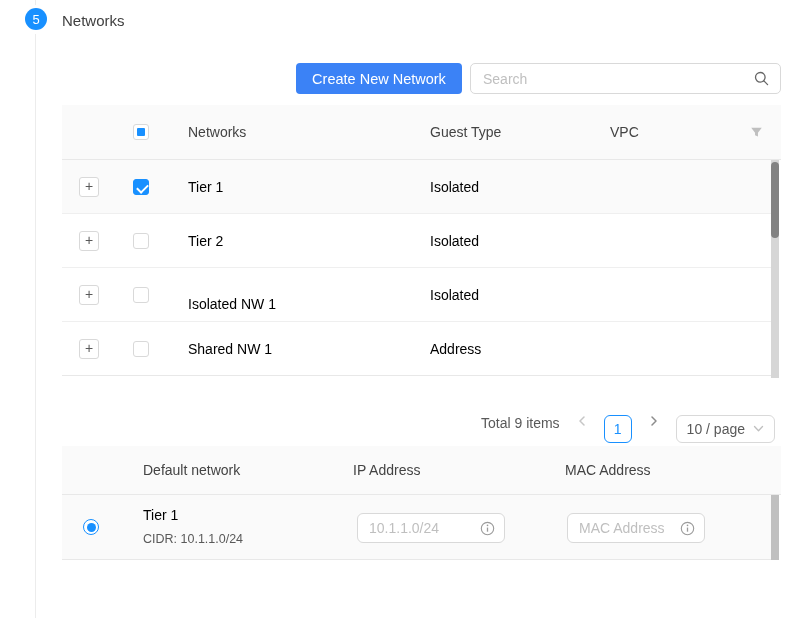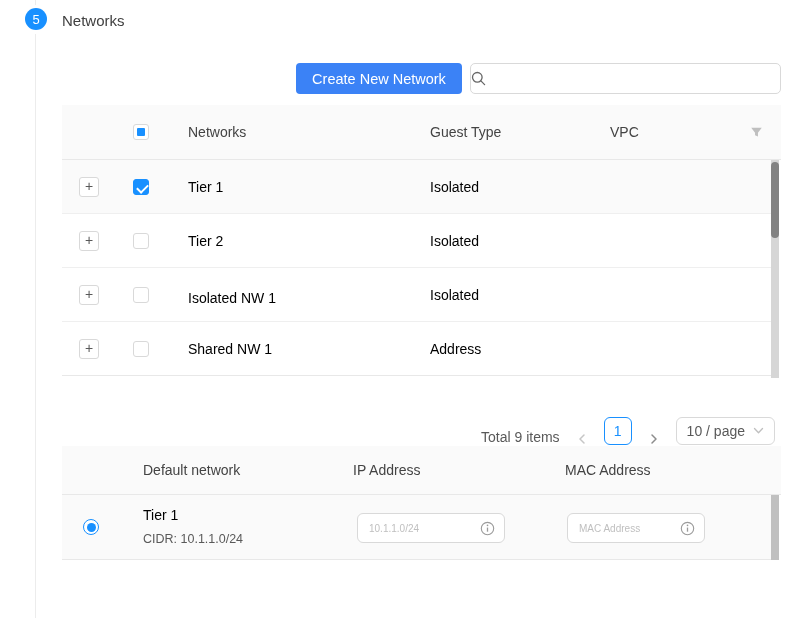--- a/index.html
+++ b/index.html
@@ -69,21 +69,21 @@
     line-height:17px; text-align:center; cursor:pointer;
   }
 
   
   .sb-track { position:absolute; width:8px; background:#d6d6d6; }
   .sb-thumb { position:absolute; width:8px; border-radius:4px; background:#828282; }
 
   
   .pagination {
     position:absolute; top:415px; right:30px; height:30px;
-    display:flex; align-items:flex-end; gap:15px; color:#595959;
+    display:flex; align-items:flex-start; gap:15px; color:#595959;
   }
   .page-arrow { display:flex; align-items:center; cursor:pointer; padding:0 2px; }
   .page-num {
     width:28px; height:28px; border:1px solid #1890ff; border-radius:6px;
     color:#1890ff; display:flex; align-items:center; justify-content:center;
     background:#fff; cursor:pointer;
   }
   .page-size {
     height:28px; border:1px solid #d9d9d9; border-radius:6px; background:#fff;
     display:flex; align-items:center; gap:8px; padding:0 10px; cursor:pointer;
@@ -99,40 +99,41 @@
     content:""; position:absolute; inset:2.5px; background:#1890ff; border-radius:50%;
   }
 
   
   .mini-input {
     position:absolute; height:30px; border:1px solid #d9d9d9; border-radius:6px;
     background:#fff; display:flex; align-items:center;
   }
   .mini-input input {
     flex:1; min-width:0; border:none; outline:none; background:transparent;
-    padding:0 4px 0 11px; font-size:10px; font-family:inherit; color:#434343;
+    padding:0 4px 0 11px; font-size:14px; font-family:inherit; color:#434343;
   }
   .mini-input input::placeholder { color:#bfbfbf; }
   .info-icon { margin-right:9px; display:flex; cursor:pointer; }
 
   .cidr { font-size:12.5px; color:#595959; }
   .muted { color:#000000; }
 </style>
 </head>
 <body>
 
 <div class="timeline-seg" style="top:0;height:5px"></div>
 <div class="timeline-seg" style="top:34px;height:584px"></div>
 <div class="step-circle">
   <span>5</span>
 </div>
 <div class="step-label">Networks</div>
 
 <button class="btn-primary">Create New Network</button>
 <div class="search-box">
+  <input type="text" placeholder="Search" style="">
   <span class="search-icon">
     <svg width="15" height="15" viewBox="0 0 15 15">
         <circle cx="6.3" cy="6.3" r="4.8" fill="none" stroke="#666" stroke-width="1.3"></circle>
         <line x1="9.9" y1="9.9" x2="13.6" y2="13.6" stroke="#666" stroke-width="1.3" stroke-linecap="round"></line>
       </svg>
   </span>
 </div>
 
 <div class="tbl" style="top:105px">
   <div class="tbl-head" style="height:55px">
@@ -155,21 +156,21 @@
   </div>
   <div class="tbl-row" style="height:54px;width:709px">
     <span class="expand-btn" style="top:17px">+</span>
     <span class="checkbox" style="left:71px;top:19px"></span>
     <span class="cell muted" style="left:126px;top:19px">Tier 2</span>
     <span class="cell muted" style="left:368px;top:19px">Isolated</span>
   </div>
   <div class="tbl-row" style="height:54px;width:709px">
     <span class="expand-btn" style="top:17px">+</span>
     <span class="checkbox" style="left:71px;top:19px"></span>
-    <span class="cell muted" style="left:126px;top:22px">Isolated NW 1</span>
+    <span class="cell muted" style="left:126px;top:28px">Isolated NW 1</span>
     <span class="cell muted" style="left:368px;top:19px">Isolated</span>
   </div>
   <div class="tbl-row" style="height:54px;width:709px;border-bottom-color:#e8e8e8">
     <span class="expand-btn" style="top:17px">+</span>
     <span class="checkbox" style="left:71px;top:19px"></span>
     <span class="cell muted" style="left:126px;top:19px">Shared NW 1</span>
     <span class="cell muted" style="left:368px;top:19px">Address</span>
   </div>
 
   <div class="sb-track" style="left:709px;top:55px;height:218px">

